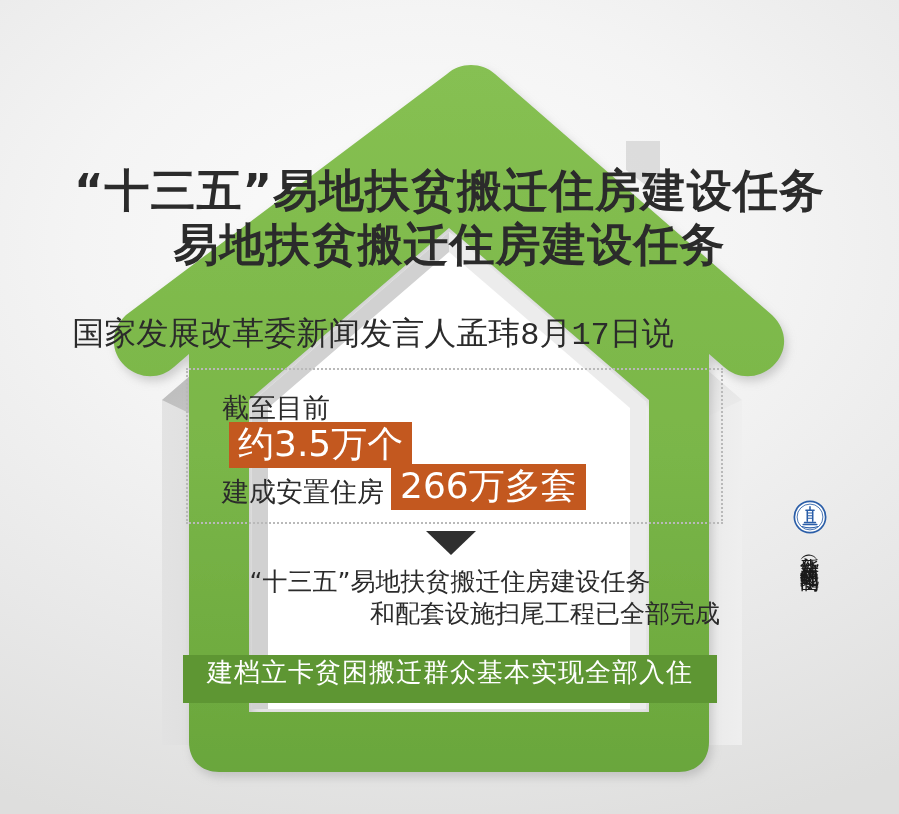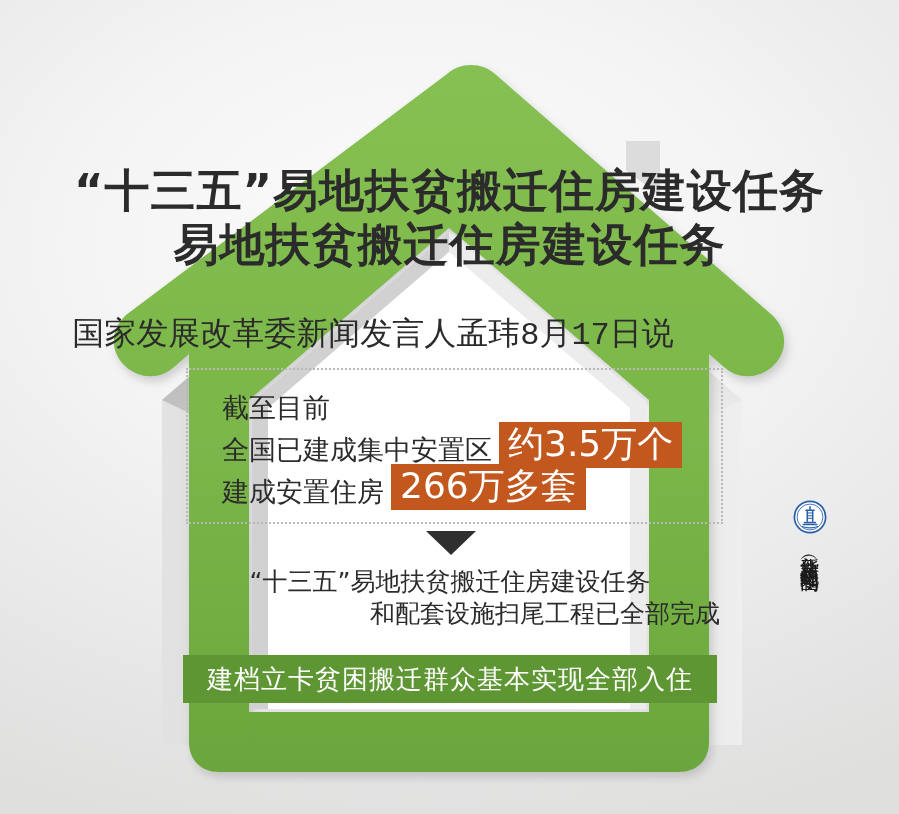--- a/index.html
+++ b/index.html
@@ -82,21 +82,21 @@
     left:180px;top:566px;width:540px;text-align:center;
     font-size:25px;color:#2b2b2b;line-height:1.28;
   }
   #conclusion .cline{white-space:nowrap;}
   #conclusion .cline2{text-align:right;padding-left:4px;}
 
   
   #banner{
     left:183px;top:655px;width:534px;height:48px;
     background:#5e9633;
-    display:flex;align-items:center;justify-content:center;
+    display:flex;justify-content:center;
   }
   #banner-text{
     color:#ffffff;font-size:26px;letter-spacing:1px;white-space:nowrap;
   }
 
   
   #credit{
     left:787px;top:500px;width:46px;
     display:flex;flex-direction:column;align-items:center;
   }
@@ -183,21 +183,20 @@
 
   <div class="layer" id="subtitle">国家发展改革委新闻发言人孟玮8月17日说</div>
 
   <div class="layer" id="stat-panel"></div>
 
   <div id="stat-rows">
     <div class="stat-row">
       <span class="stat-label">截至目前</span>
     </div>
     <div class="stat-row">
-      <span class="stat-label">全国已建成集中安置区</span>
       <span class="hl">约3.5万个</span>
     </div>
     <div class="stat-row">
       <span class="stat-label">建成安置住房</span>
       <span class="hl">266万多套</span>
     </div>
   </div>
 
   <div class="layer" id="arrow"></div>
 

